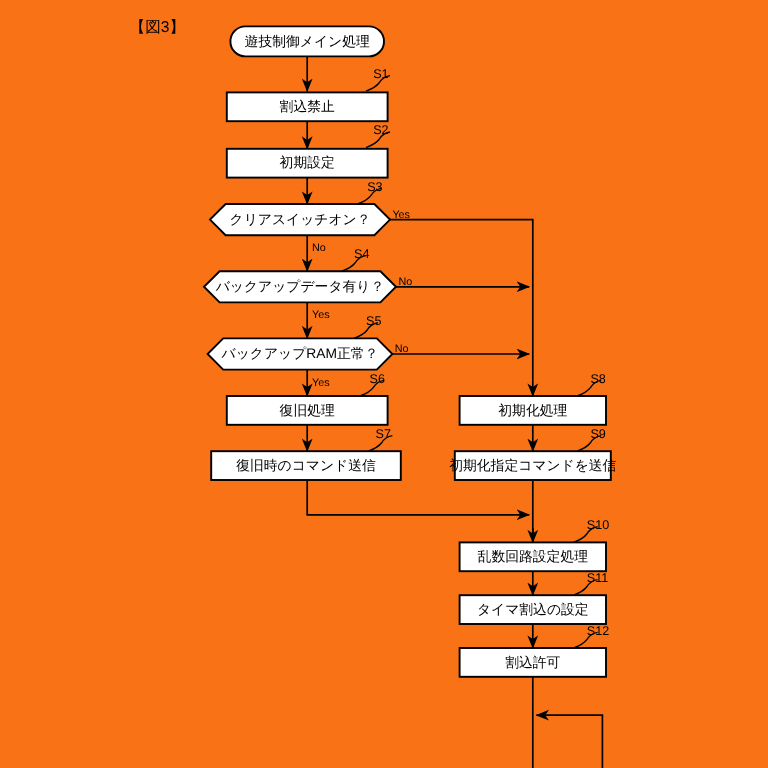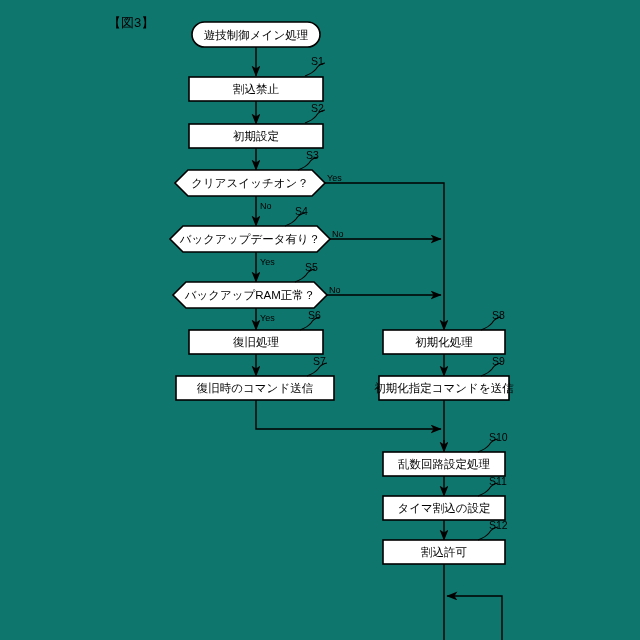--- a/index.html
+++ b/index.html
@@ -7,21 +7,21 @@
     padding: 0;
     background: #ffffff;
   }
   body {
     font-family: "Liberation Sans", "DejaVu Sans", sans-serif;
   }
   #canvas {
     position: relative;
     width: 640px;
     height: 640px;
-    background: #0f766e;
+    background: #f97316;
     overflow: hidden;
   }
   #fig-label {
     position: absolute;
     left: 108px;
     top: 14px;
     font-size: 13px;
     color: #000;
     letter-spacing: 0px;
     white-space: nowrap;

